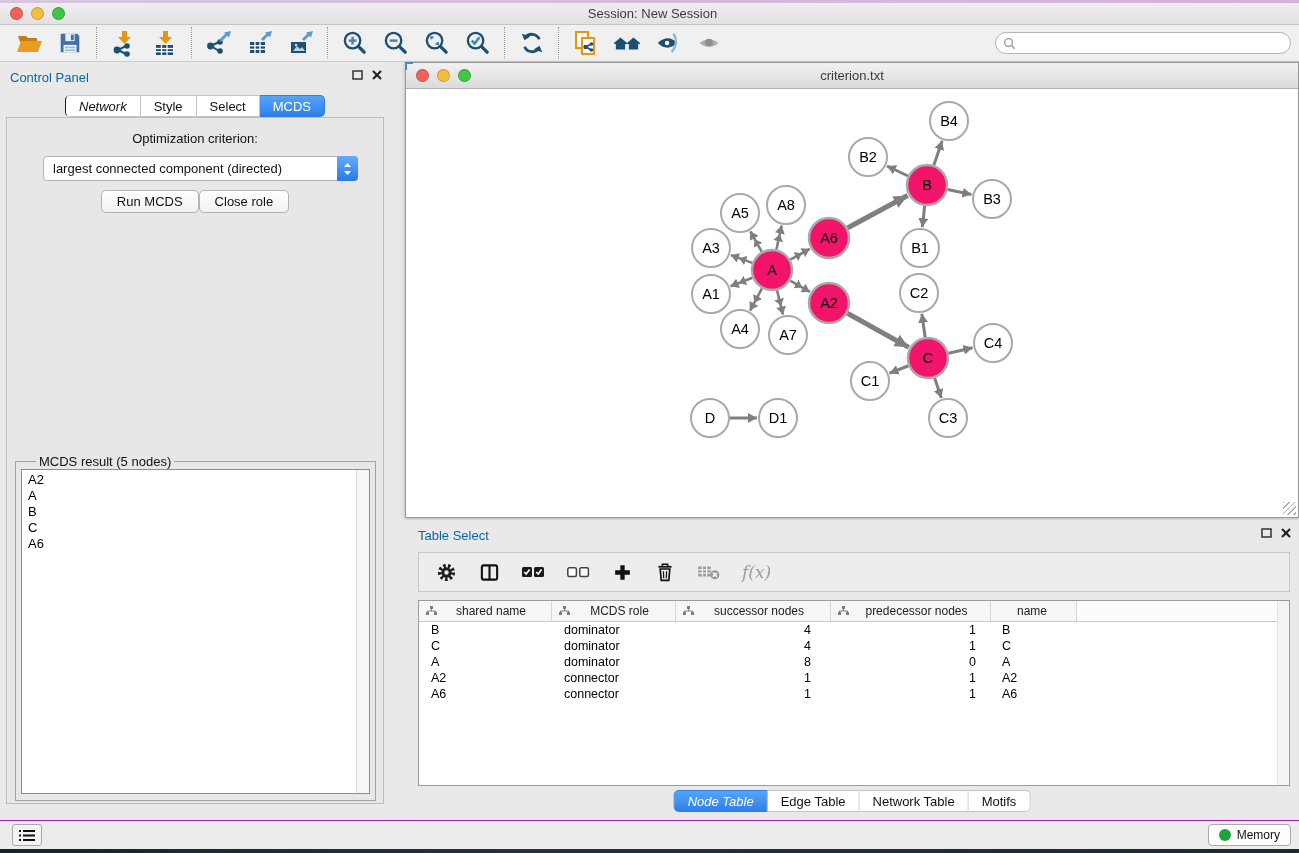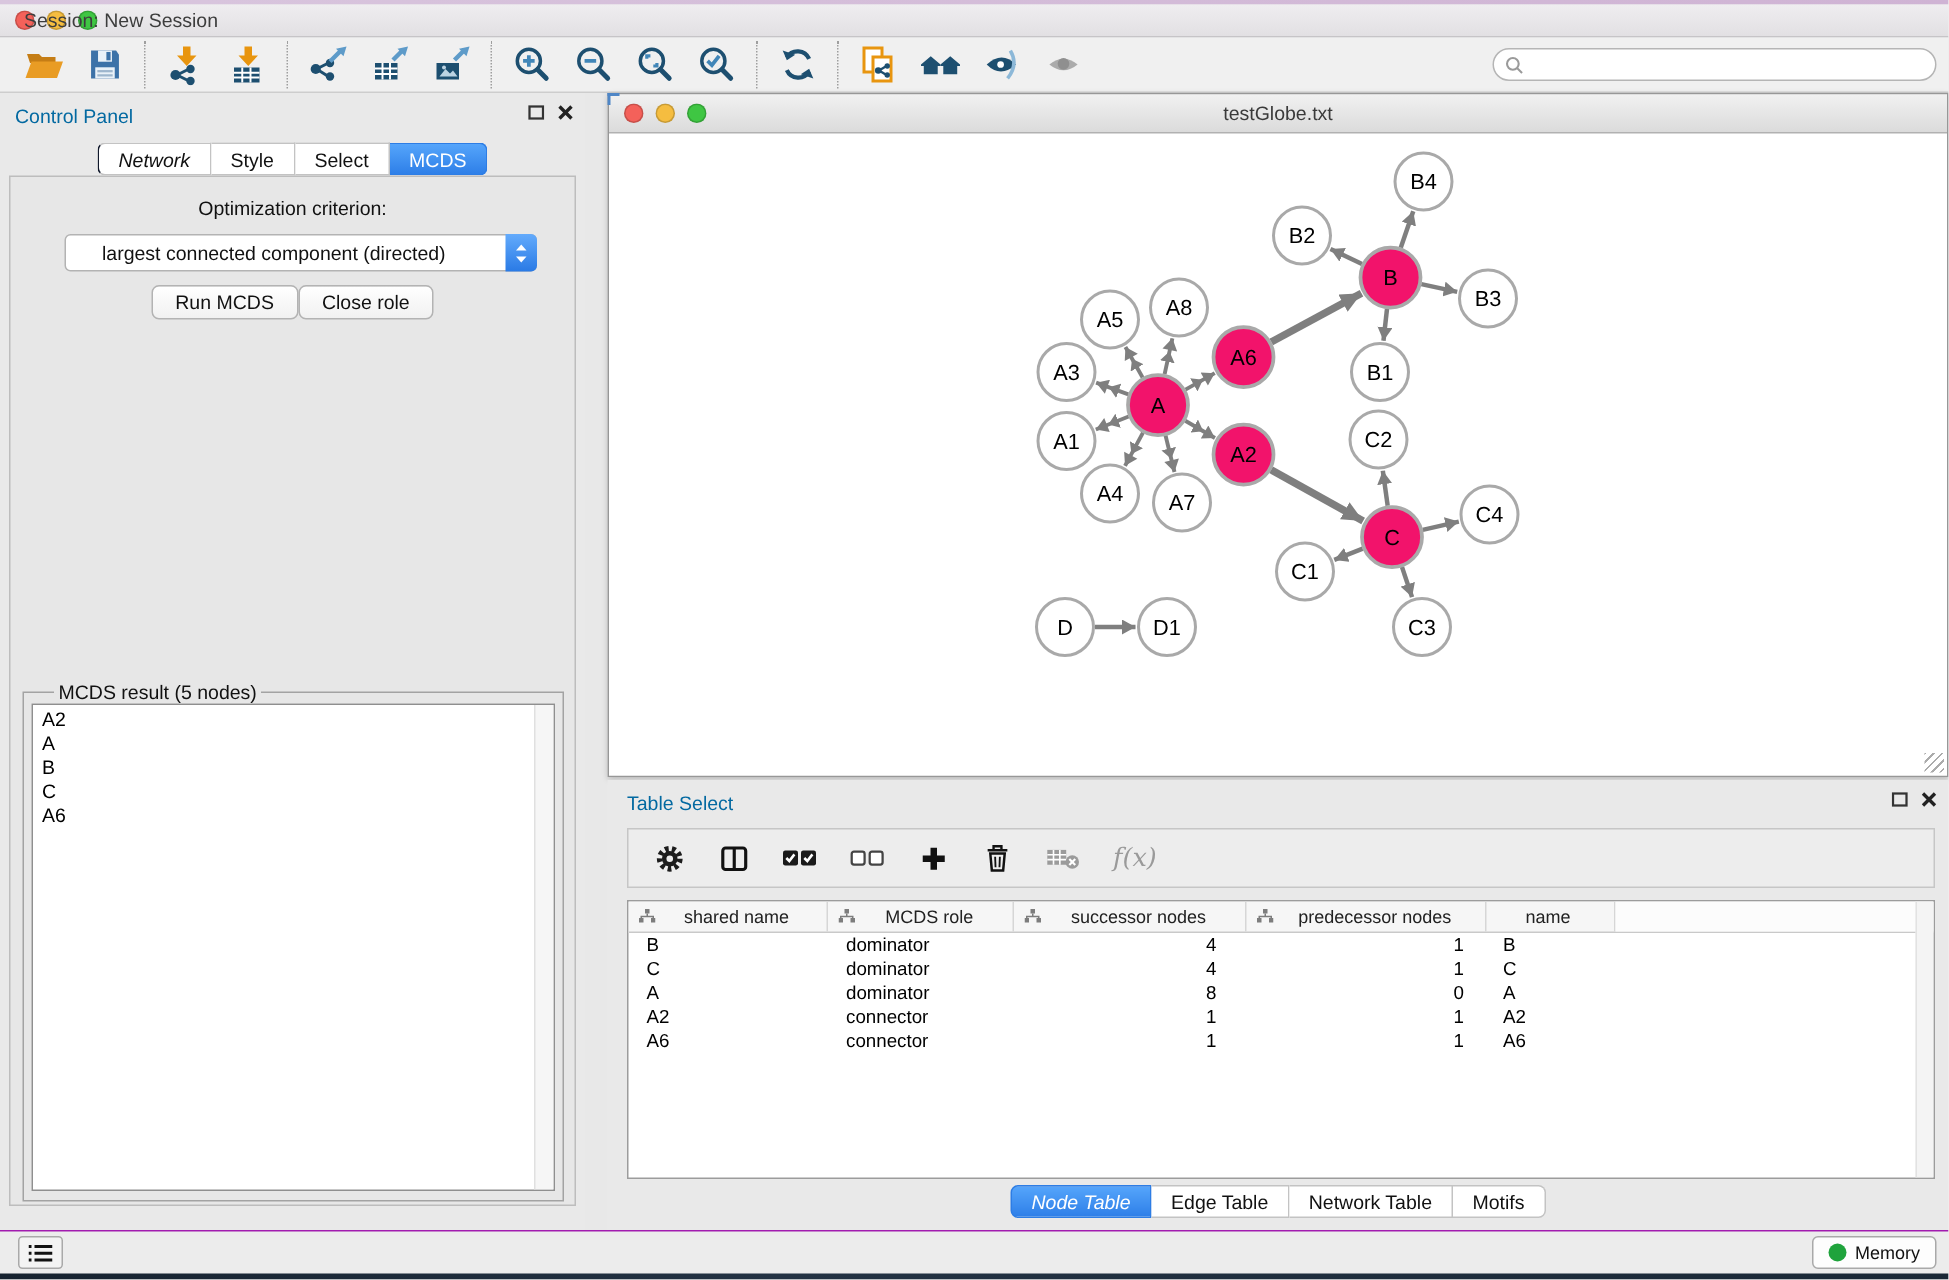--- a/index.html
+++ b/index.html
@@ -13,21 +13,21 @@
   .strip-bottom { position:absolute; left:0; bottom:0; width:100%; height:4px;
                background:linear-gradient(90deg,#16222f,#233243 40%,#1a2836); }
 
   
   .titlebar { position:absolute; left:0; top:3px; width:100%; height:22px;
               background:linear-gradient(#efedf0,#e2e0e3); border-bottom:1px solid #c6c4c7;
               display:flex; align-items:center; }
   .lights { display:flex; gap:8px; padding-left:10px; }
   .light { width:13px; height:13px; border-radius:50%; border:1px solid rgba(0,0,0,.18); }
   .l-red { background:#f4615a; } .l-yellow { background:#f5bd40; } .l-green { background:#3fc643; }
-  .tb-title { position:absolute; left:16px; right:0; font-size:13px; color:#3d3d3d; }
+  .tb-title { position:absolute; left:6px; right:0; text-align:center; font-size:13px; color:#3d3d3d; }
 
   
   .toolbar { position:absolute; left:0; top:25px; width:100%; height:37px; background:#f0f0f0;
              border-bottom:1px solid #cdcdcd; display:flex; align-items:center; padding:0 8px; }
   .tb-btn { width:41px; height:33px; display:flex; align-items:center; justify-content:center; cursor:pointer; }
   .tb-sep { width:1px; height:32px; border-left:1px dotted #9e9e9e; margin:0 6px; }
   .search { margin-left:auto; width:296px; height:22px; background:#fff; border:1px solid #b5b5b5;
             border-radius:12px; display:flex; align-items:center; padding:0 7px; gap:4px; }
   .search input { border:none; outline:none; flex:1; font-size:13px; background:transparent;
                   font-family:"Liberation Sans",sans-serif; }
@@ -42,21 +42,21 @@
         line-height:21px; font-size:13px; color:#111; cursor:pointer; white-space:nowrap; }
   .sg:first-child { border-left:1px solid #0f172a; border-radius:5px 0 0 5px;font-style:italic; }
   .sg:last-child { border-radius:0 5px 5px 0; }
   .sg.sel { background:linear-gradient(#55a5fb,#2e7fe8); border-color:#2d7de5; color:#fff; }
   .cp-tabs { position:absolute; left:50%; transform:translateX(-50%); top:33px; }
   .cp-content { position:absolute; left:6px; top:55px; width:378px; height:687px;
                 border:1px solid #bdbdbd; background:#e7e7e7; }
   .opt-label { position:absolute; left:0; right:0; top:13px; text-align:center; font-size:13px; color:#111; }
   .dropdown { position:absolute; left:36px; top:38px; width:315px; height:25px; background:#fff;
               border:1px solid #b3b3b3; border-radius:4px; display:flex; align-items:center; cursor:pointer; }
-  .dd-text { flex:1; font-size:13px; color:#111; padding-left:24px; white-space:nowrap; overflow:hidden; }
+  .dd-text { flex:1; font-size:13px; color:#111; padding-left:9px; white-space:nowrap; overflow:hidden; }
   .dd-step { width:21px; height:25px; margin:-1px; border-radius:0 4px 4px 0;
              background:linear-gradient(#63abfc,#2a7ae5); display:flex; align-items:center; justify-content:center; }
   .cp-buttons { position:absolute; left:0; right:0; top:72px; display:flex; justify-content:center; }
   .btn { background:linear-gradient(#ffffff,#f1f1f1); border:1px solid #b3b3b3; border-radius:5px;
          height:23px; font-size:13px; color:#111; padding:0 15px; cursor:pointer; }
   fieldset.mcds { position:absolute; left:8px; top:336px; width:361px; height:347px;
                   border:1px solid #a3a3a3; background:transparent; }
   fieldset.mcds legend { font-size:13px; color:#111; margin-left:20px; padding:0 3px; }
   .mcds-list { position:absolute; left:5px; right:5px; top:0px; bottom:6px; background:#fff;
                border:1px solid #8f8f8f; font-size:13px; line-height:16px; padding:2px 0 0 6px; overflow:hidden; }
@@ -339,21 +339,21 @@
     </div>
   </div>
 
   <div class="network-frame">
     <div class="nf-titlebar">
       <div class="lights">
         <div class="light l-red"></div>
         <div class="light l-yellow"></div>
         <div class="light l-green"></div>
       </div>
-      <div class="nf-title">testGlobe.txt</div>
+      <div class="nf-title">criterion.txt</div>
     </div>
     <div class="nf-canvas">
       <svg width="892" height="427" viewBox="0 0 892 427">
         <defs>
           <marker id="arrS" markerUnits="userSpaceOnUse" markerWidth="10" markerHeight="10" refX="9" refY="5" orient="auto">
             <path d="M0 0L9 5 0 10z" fill="#7f7f7f"></path>
           </marker>
           <marker id="arrD" markerUnits="userSpaceOnUse" markerWidth="17" markerHeight="10" refX="16" refY="5" orient="auto">
             <path d="M0 0L7 5 0 10z M8 0L16 5 8 10z" fill="#7f7f7f"></path>
           </marker>

